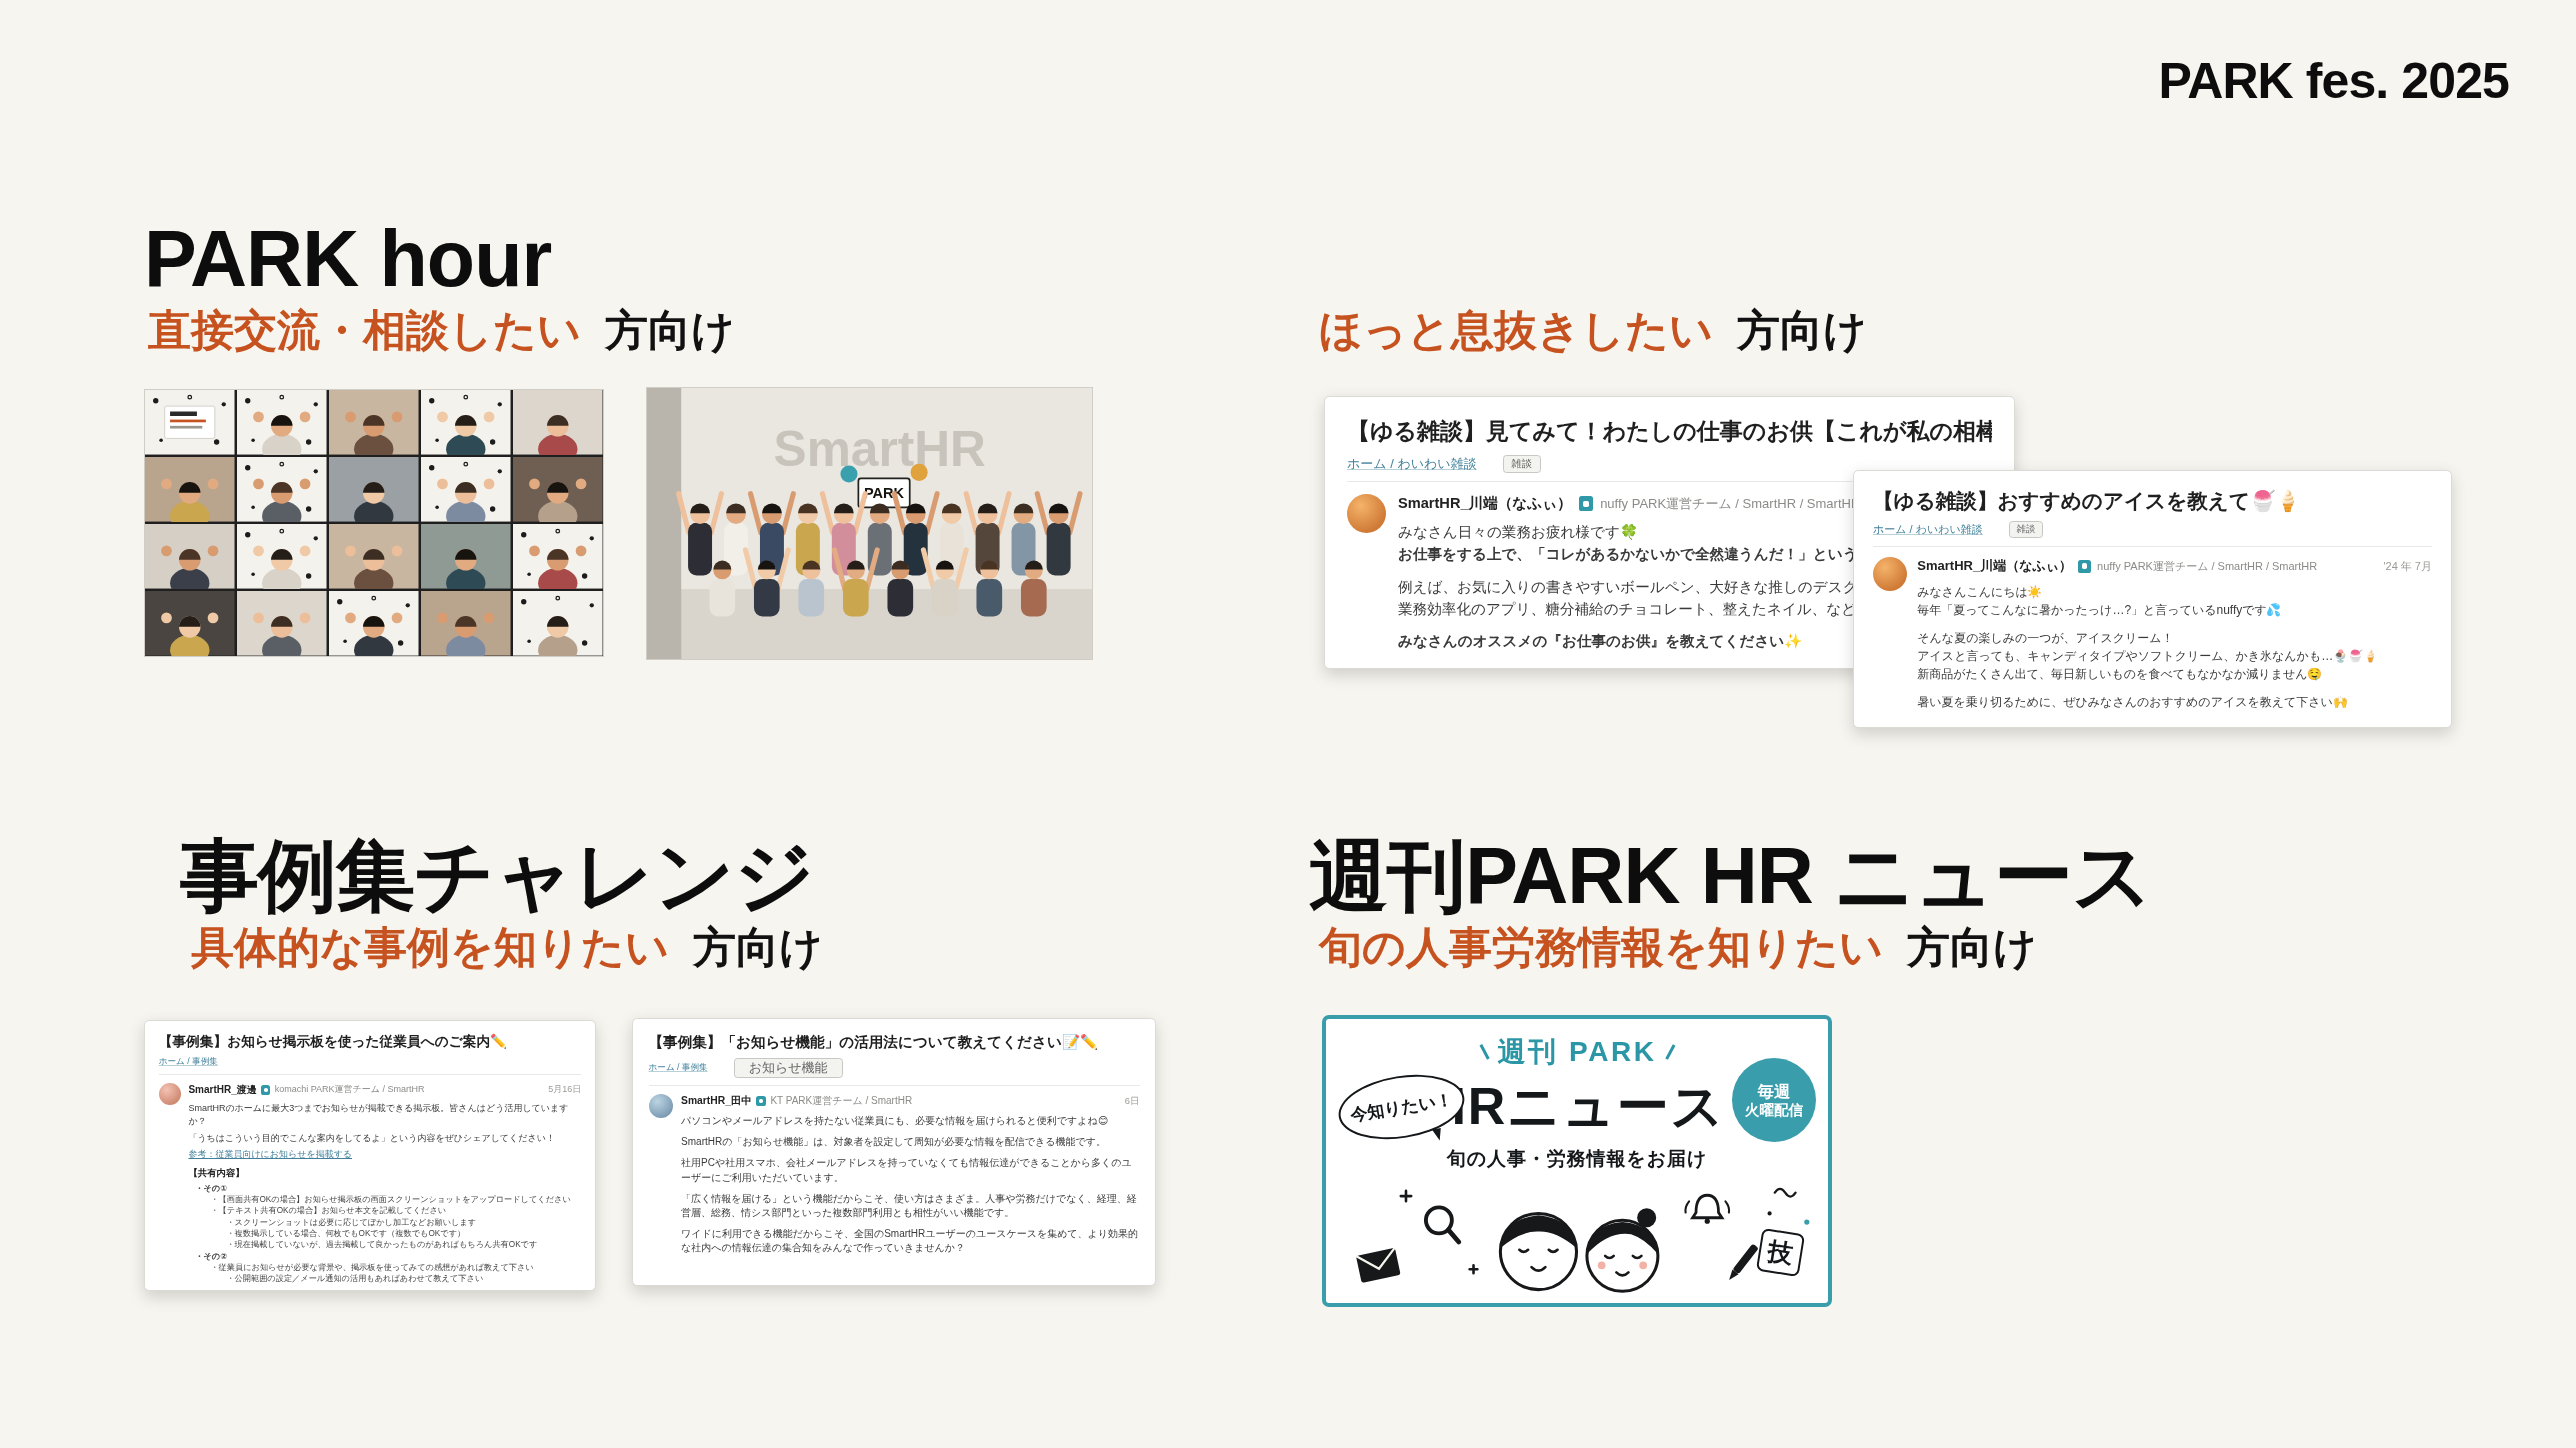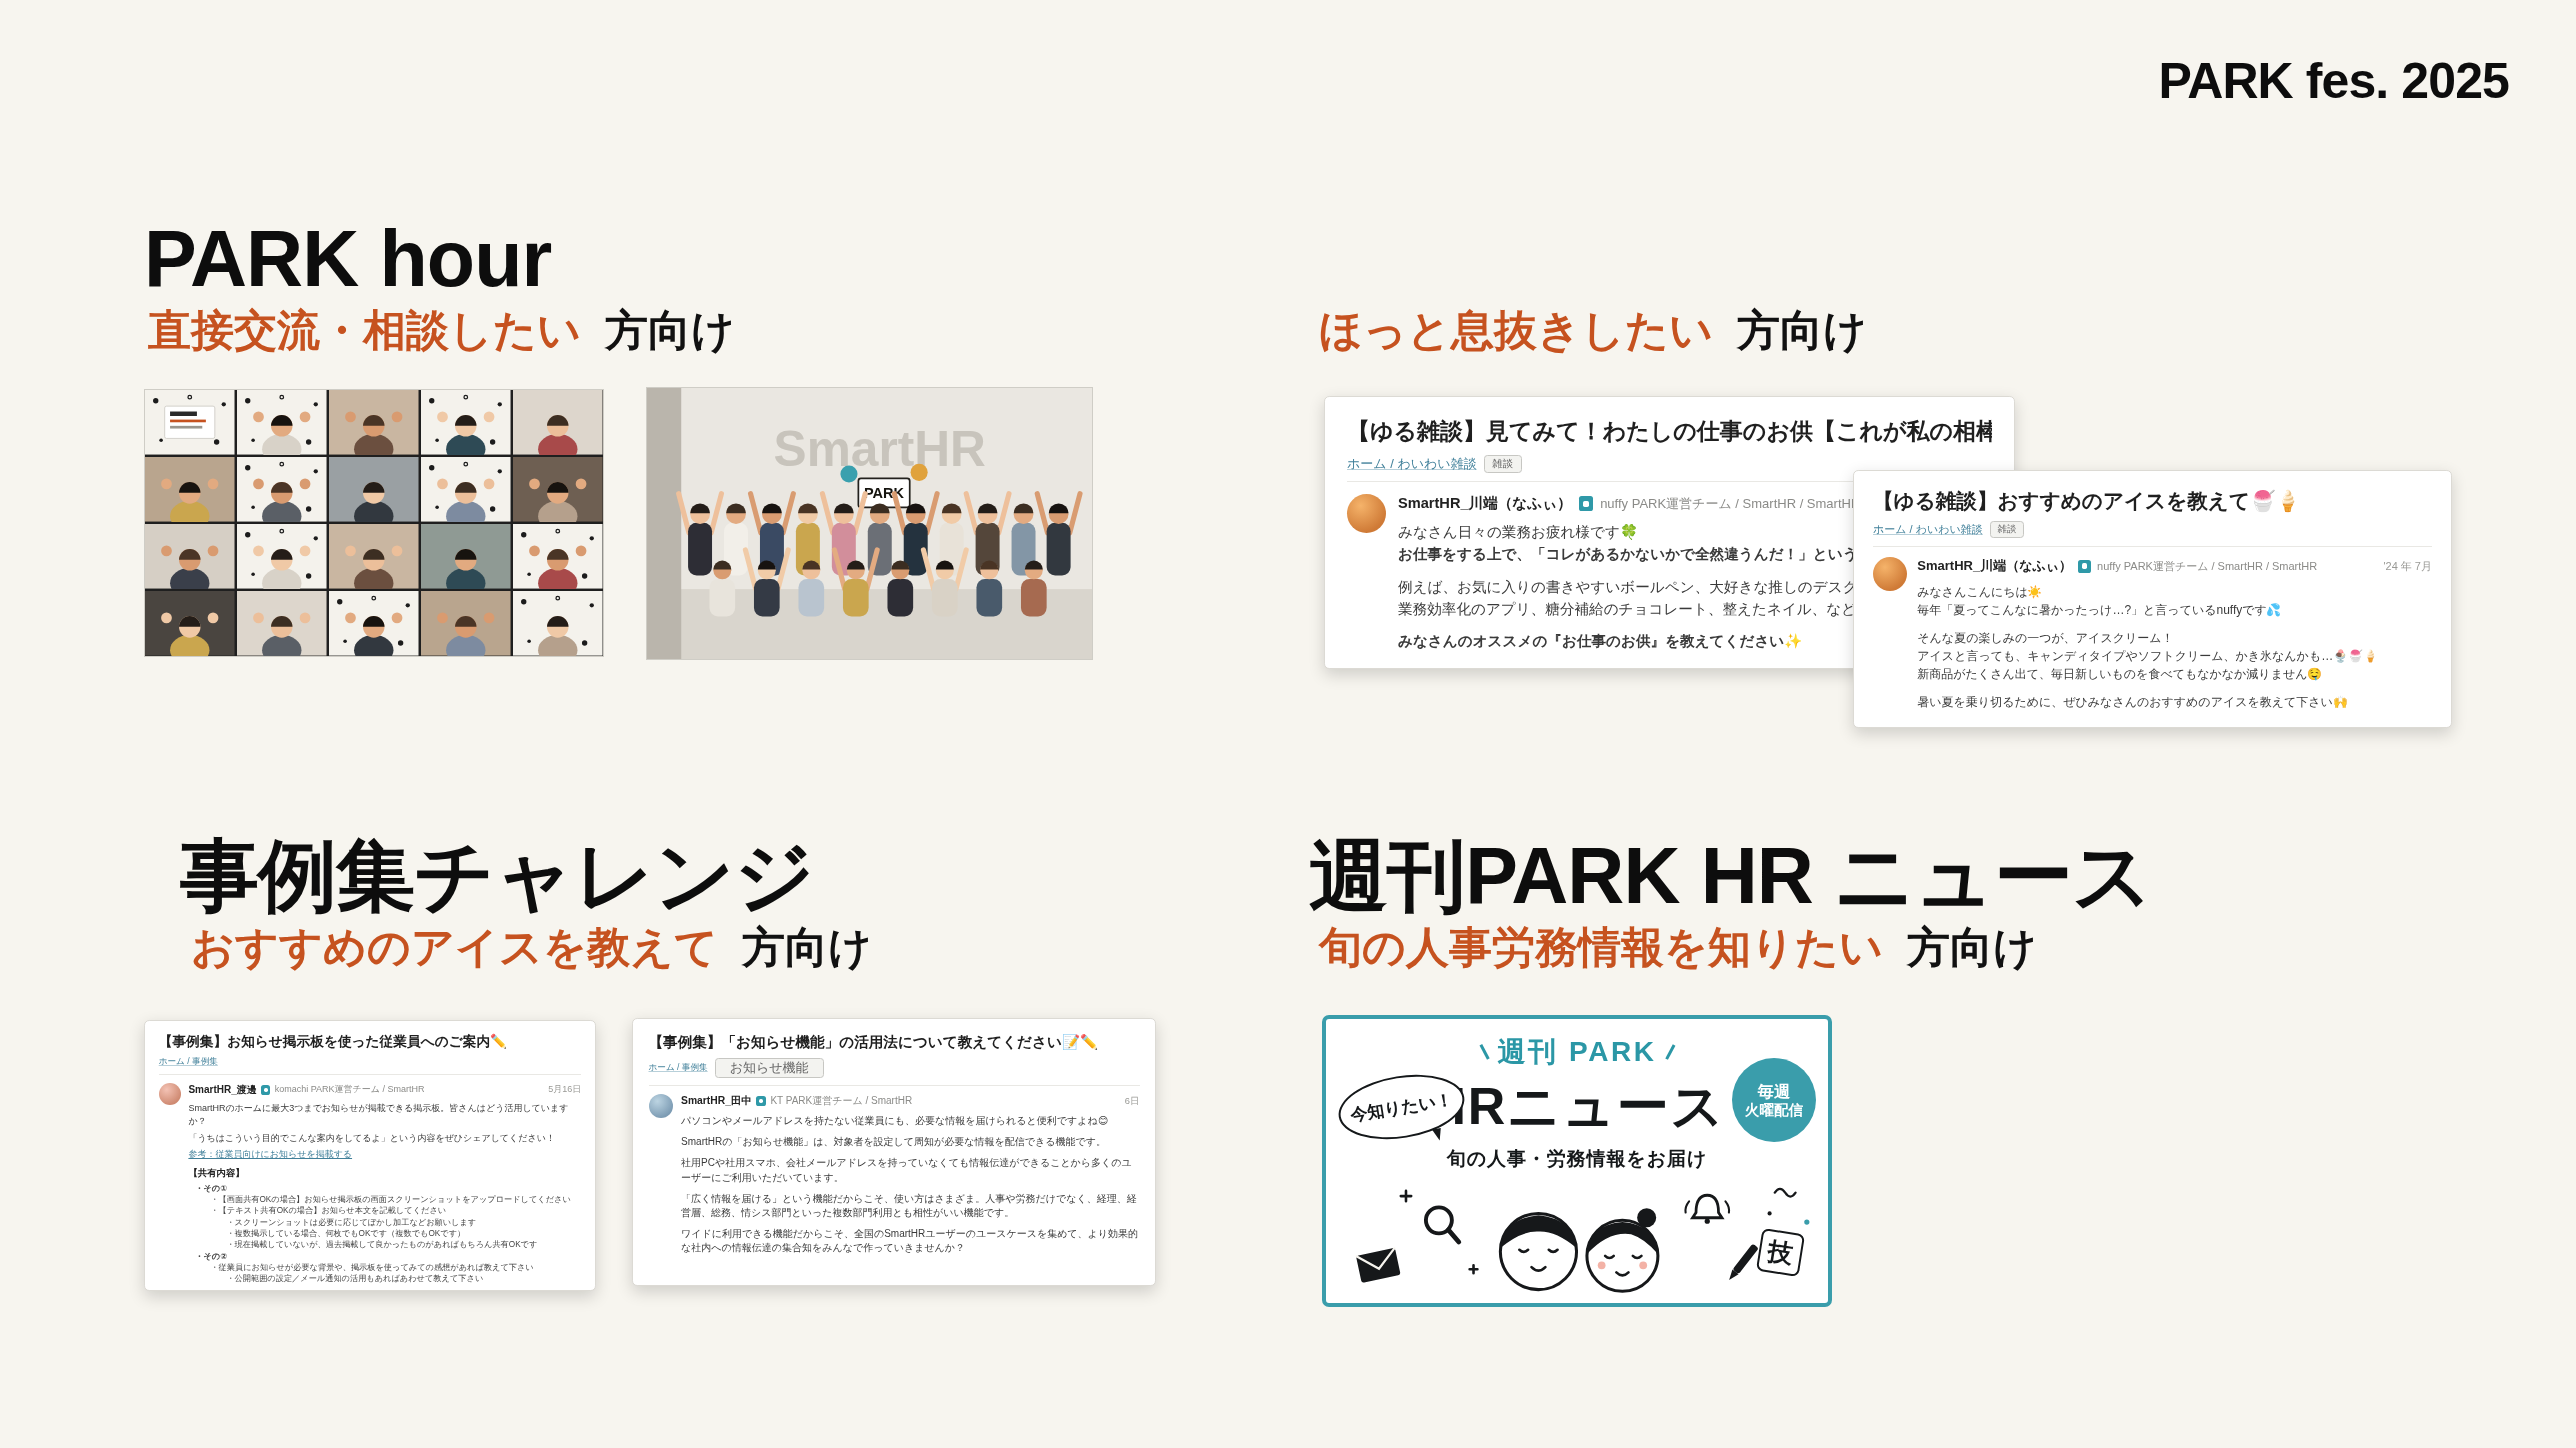--- a/index.html
+++ b/index.html
@@ -30,21 +30,21 @@
     display:grid; grid-template-columns:repeat(5,1fr); grid-template-rows:repeat(4,1fr);
     gap:2.6px; background:#1f1f1f; border:0.9px solid #cfcdc6; }
   .vcell { overflow:hidden; } .vcell svg { width:100%; height:100%; display:block; }
   .group-photo { position:absolute; left:646px; top:387px; width:447px; height:273px; border:0.9px solid #cfcdc6; overflow:hidden; }
   .group-photo svg { display:block; }
 
   
   .post-card { position:absolute; background:#fff; border:0.9px solid #dcdad4; border-radius:5.2px;
     box-shadow:0 5.2px 15.5px rgba(0,0,0,.16); overflow:hidden; }
   .pc-title { font-weight:bold; color:#1f1f1f; white-space:nowrap; overflow:hidden; }
-  .crumb-row { display:flex; align-items:center; gap:7px; }
+  .crumb-row { display:flex; align-items:center; gap:26px; }
   .crumb { color:#41809a; text-decoration:underline; text-decoration-color:#b8d0da; }
   .tag { display:inline-block; border:0.9px solid #c7c7c3; border-radius:3.4px; background:#f3f3f0; color:#666; }
   .pc-divider { border-top:0.9px solid #e9e8e4; }
   .post-row { display:flex; }
   .avatar { border-radius:50%; flex:none; }
   .av-orange { background:radial-gradient(circle at 35% 30%, #f5b36a, #cf7a36 72%); }
   .av-pink   { background:radial-gradient(circle at 35% 30%, #f3c2b4, #cf8a72 72%); }
   .av-blue   { background:radial-gradient(circle at 35% 30%, #bcd4e2, #7d9cb4 72%); }
   .author-line { display:flex; align-items:center; flex-wrap:nowrap; white-space:nowrap; overflow:hidden; }
   .author-name { font-weight:bold; color:#222; }
@@ -537,21 +537,21 @@
             <div class="ln">アイスと言っても、キャンディタイプやソフトクリーム、かき氷なんかも…🍨🍧🍦</div>
             <div class="ln">新商品がたくさん出て、毎日新しいものを食べてもなかなか減りません🤤</div>
             <div class="ln">暑い夏を乗り切るために、ぜひみなさんのおすすめのアイスを教えて下さい🙌</div>
           </div>
       </div>
     </div>
   </div>
 
   <h2 class="sec-title" id="t-jirei">事例集チャレンジ</h2>
   <p class="sec-sub" id="s-jirei">
-    <span class="hl">おすすめのアイスを教えて</span><span class="suffix">方向け</span>
+    <span class="hl">具体的な事例を知りたい</span><span class="suffix">方向け</span>
   </p>
 
   <div class="post-card" id="case1">
     <div class="pc-title">【事例集】お知らせ掲示板を使った従業員へのご案内✏️</div>
     <div class="crumb-row">
       <span class="crumb">ホーム / 事例集</span>
     </div>
     <div class="pc-divider"></div>
     <div class="post-row">
       <div class="avatar av-pink"></div>

